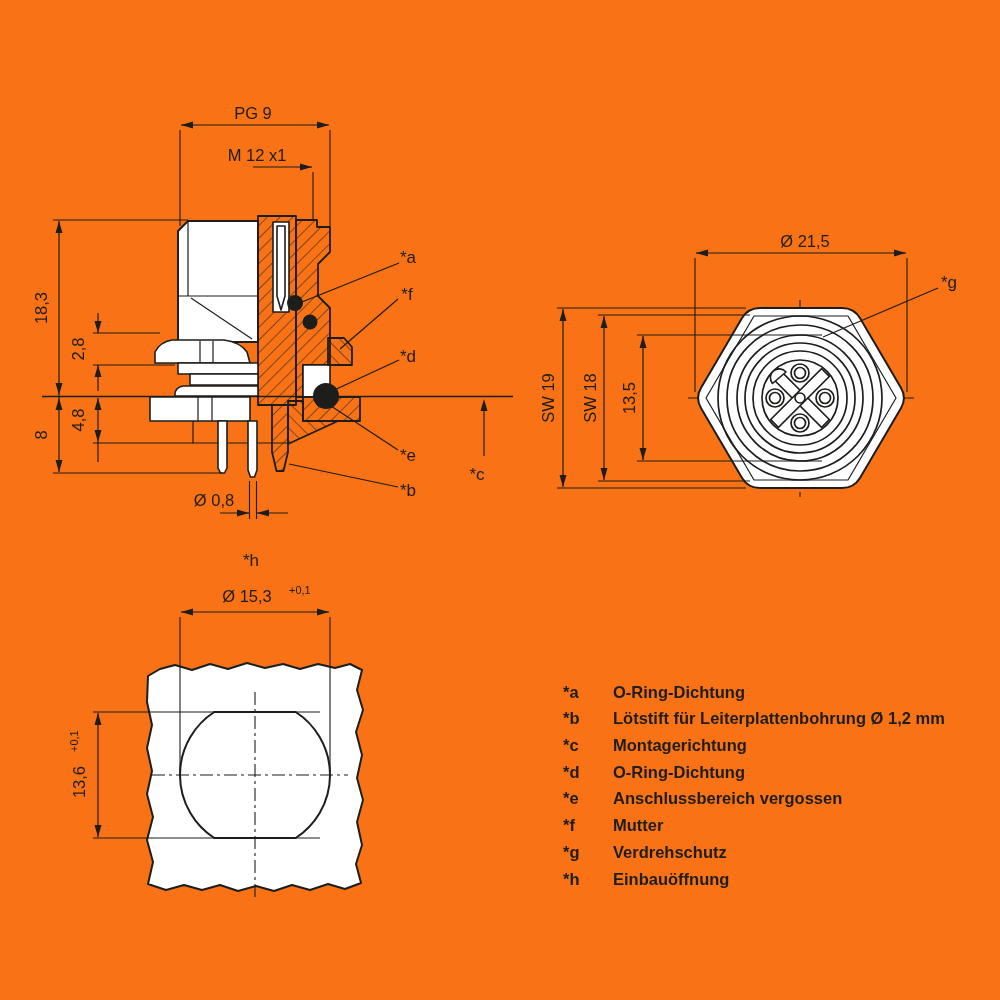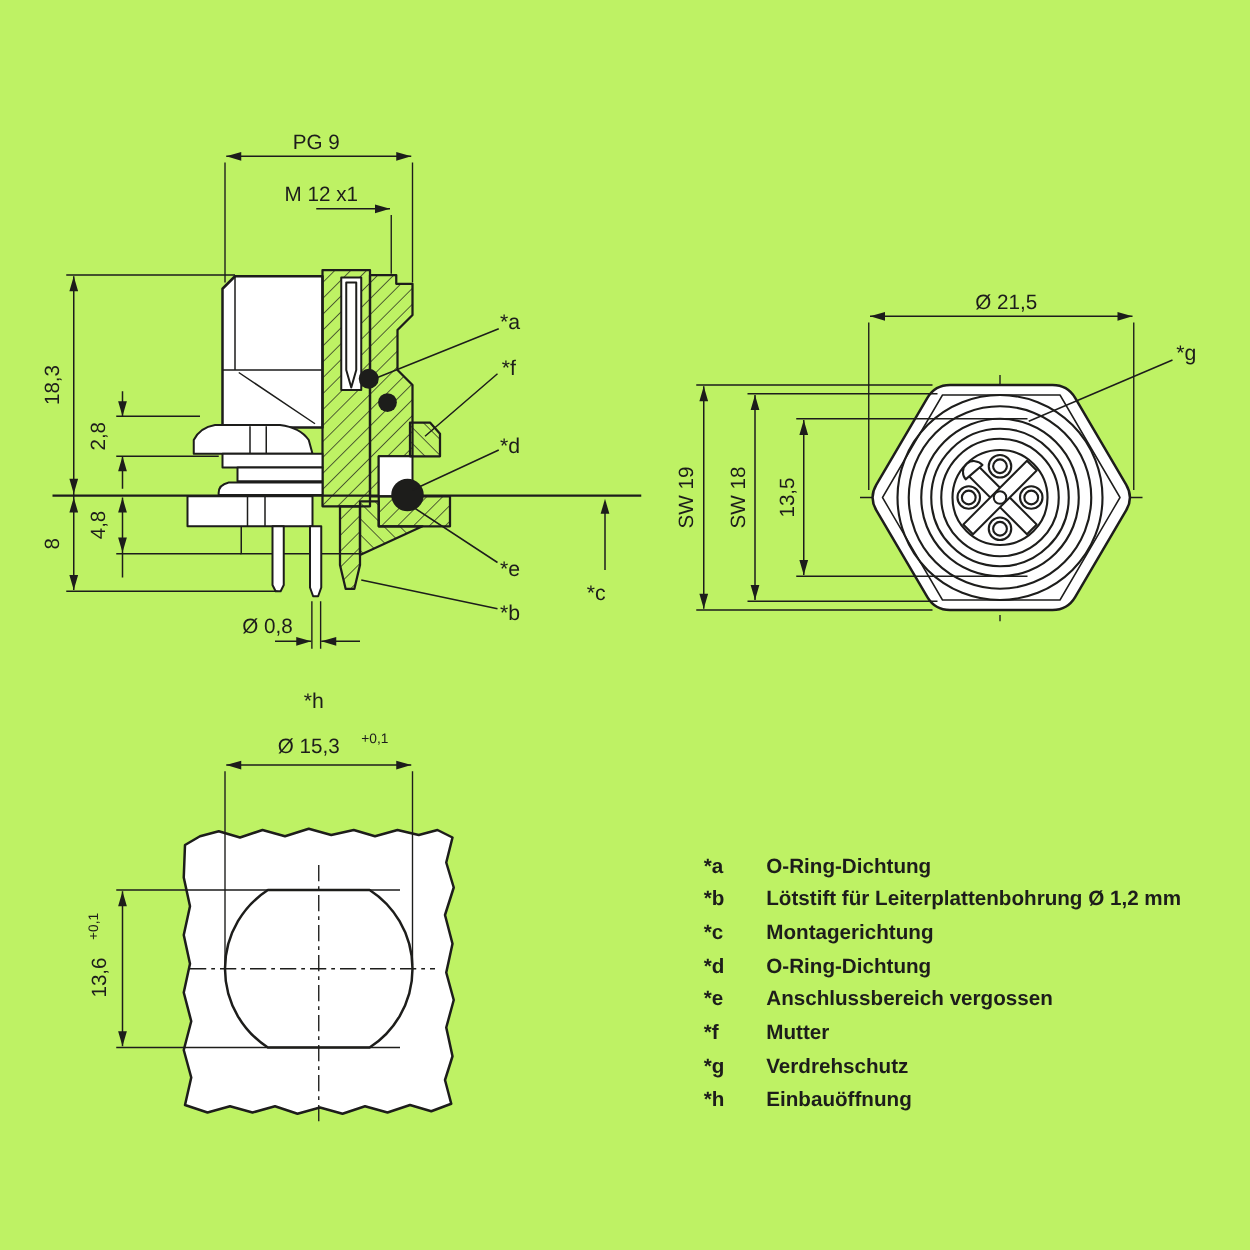--- a/index.html
+++ b/index.html
@@ -1,16 +1,16 @@
 <!DOCTYPE html>
 <html><head>
 <meta charset="utf-8">
 <style>
   html,body{margin:0;padding:0;background:#ffffff;}
-  .canvas{position:relative;width:1000px;height:1000px;background:#bef264;overflow:hidden;}
+  .canvas{position:relative;width:1000px;height:1000px;background:#f97316;overflow:hidden;}
   svg{display:block;}
   text{font-family:"Liberation Sans",sans-serif;fill:#1d1d1b;font-size:16.5px;}
   .sup{font-size:11px;}
   .callout{font-size:17px;}
   .legend-key,.legend-label{font-size:16.5px;font-weight:bold;}
   .ol{fill:#ffffff;stroke:#1d1d1b;stroke-width:2;stroke-linejoin:round;}
   .ol-thin{fill:#ffffff;stroke:#1d1d1b;stroke-width:1.6;stroke-linejoin:round;}
   .hA{fill:url(#hatchA);stroke:#1d1d1b;stroke-width:1.8;stroke-linejoin:round;}
   .hB{fill:url(#hatchB);stroke:#1d1d1b;stroke-width:1.8;stroke-linejoin:round;}
   .thin{stroke:#1d1d1b;stroke-width:1.2;fill:none;}

